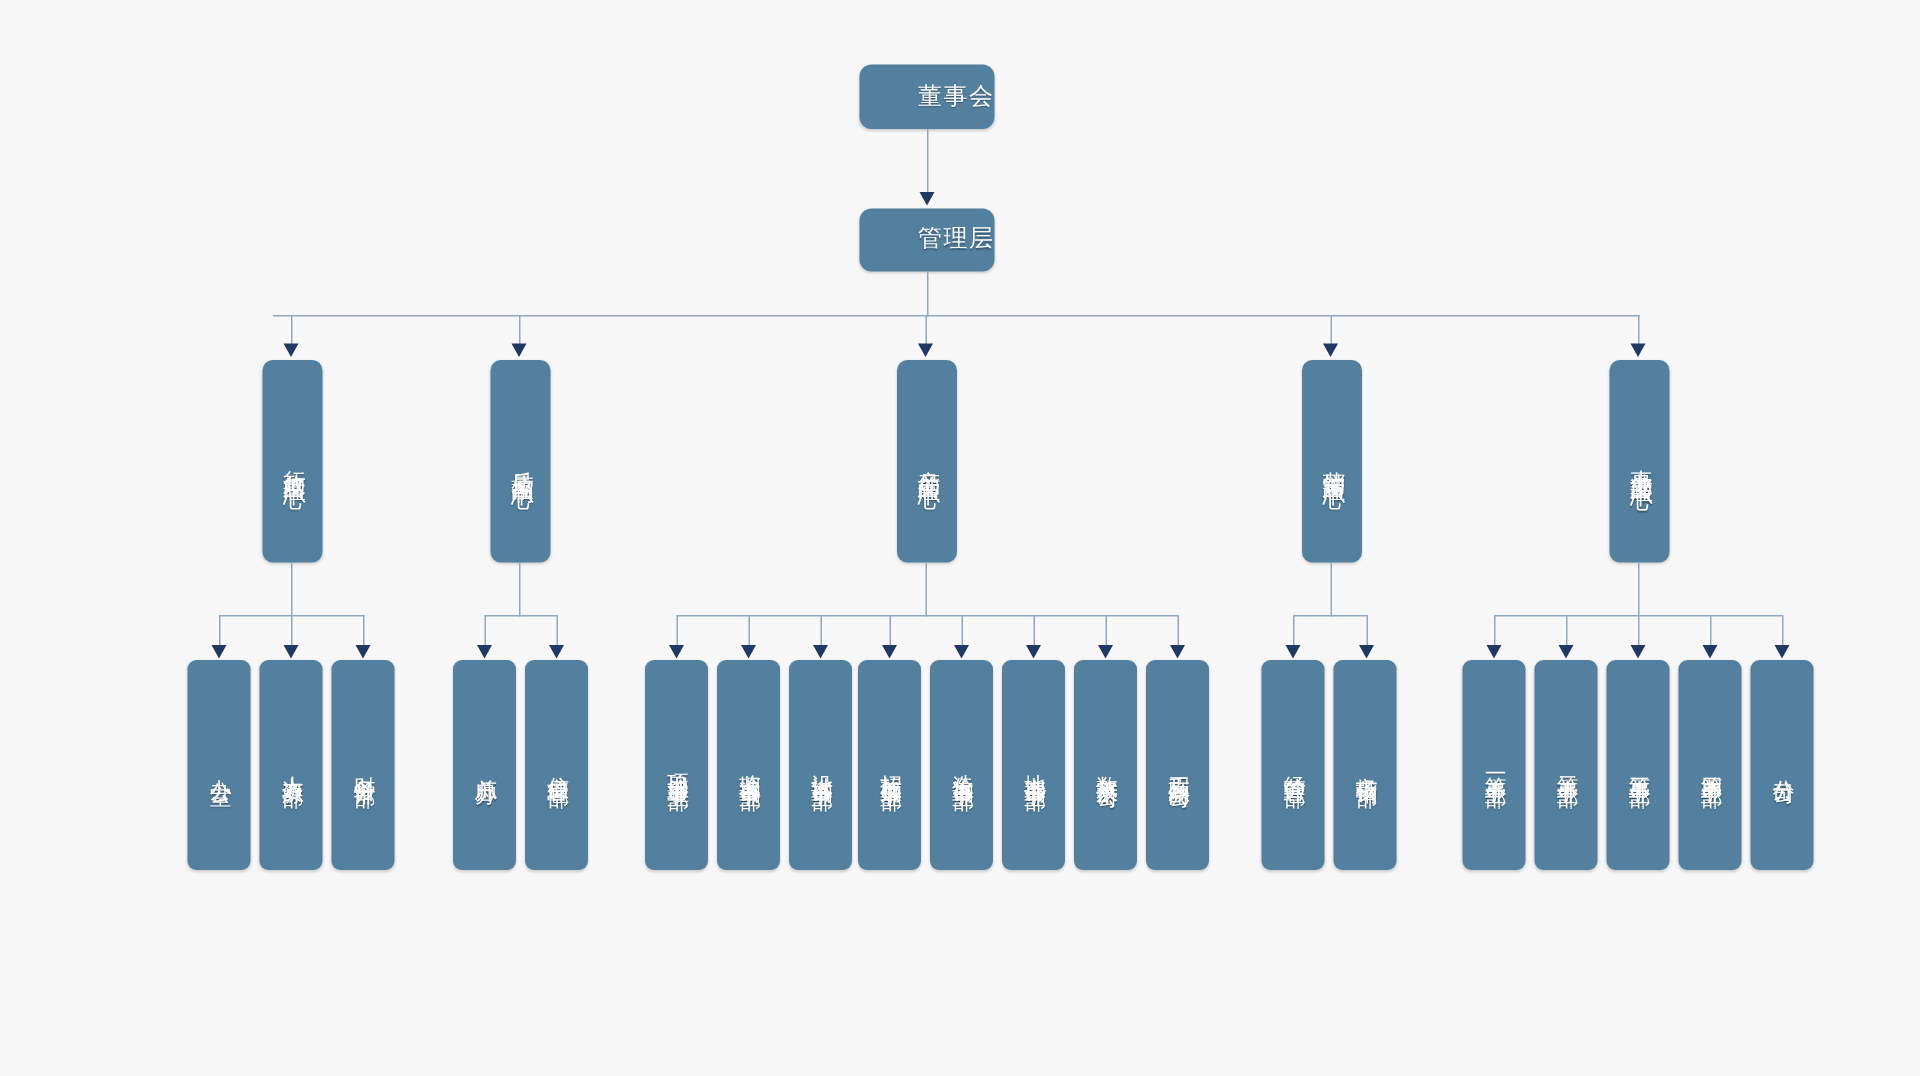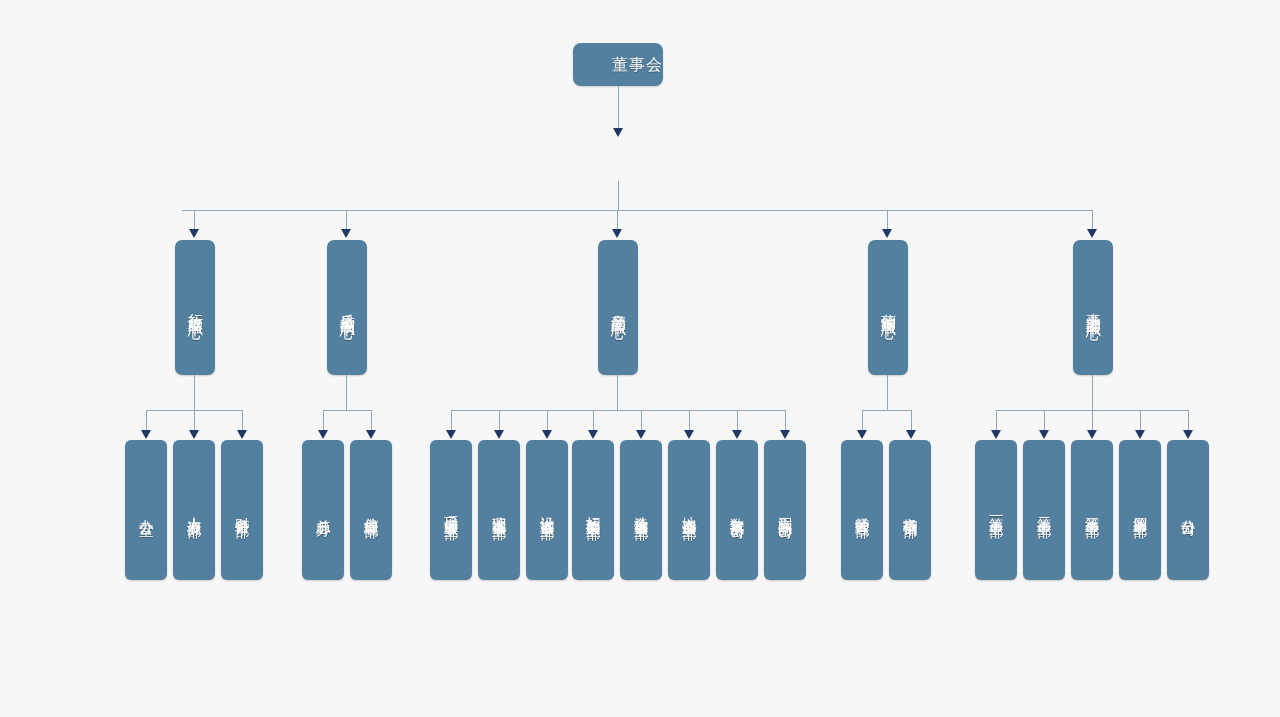--- a/index.html
+++ b/index.html
@@ -80,20 +80,23 @@
 
 <div id="chart-root">
 
   <div class="node horiz" style="left:573px; top:43px; width:90px; height:43px;">
     <span>董事会</span>
   </div>
 
   <div class="vline" style="left:618px; top:86px; height:43px;"></div>
   <div class="arrow" style="left:613px; top:128px;"></div>
 
+  <div class="node horiz" style="left:573px; top:139px; width:90px; height:42px;">
+    <span>管理层</span>
+  </div>
 
   <div class="vline" style="left:618px; top:181px; height:30px;"></div>
   <div class="hline" style="left:182px; top:210px; width:911px;"></div>
 
   <div class="vline" style="left:194px; top:210px; height:20px;"></div>
   <div class="arrow" style="left:189px; top:229px;"></div>
 
   <div class="vline" style="left:346px; top:210px; height:20px;"></div>
   <div class="arrow" style="left:341px; top:229px;"></div>
 

